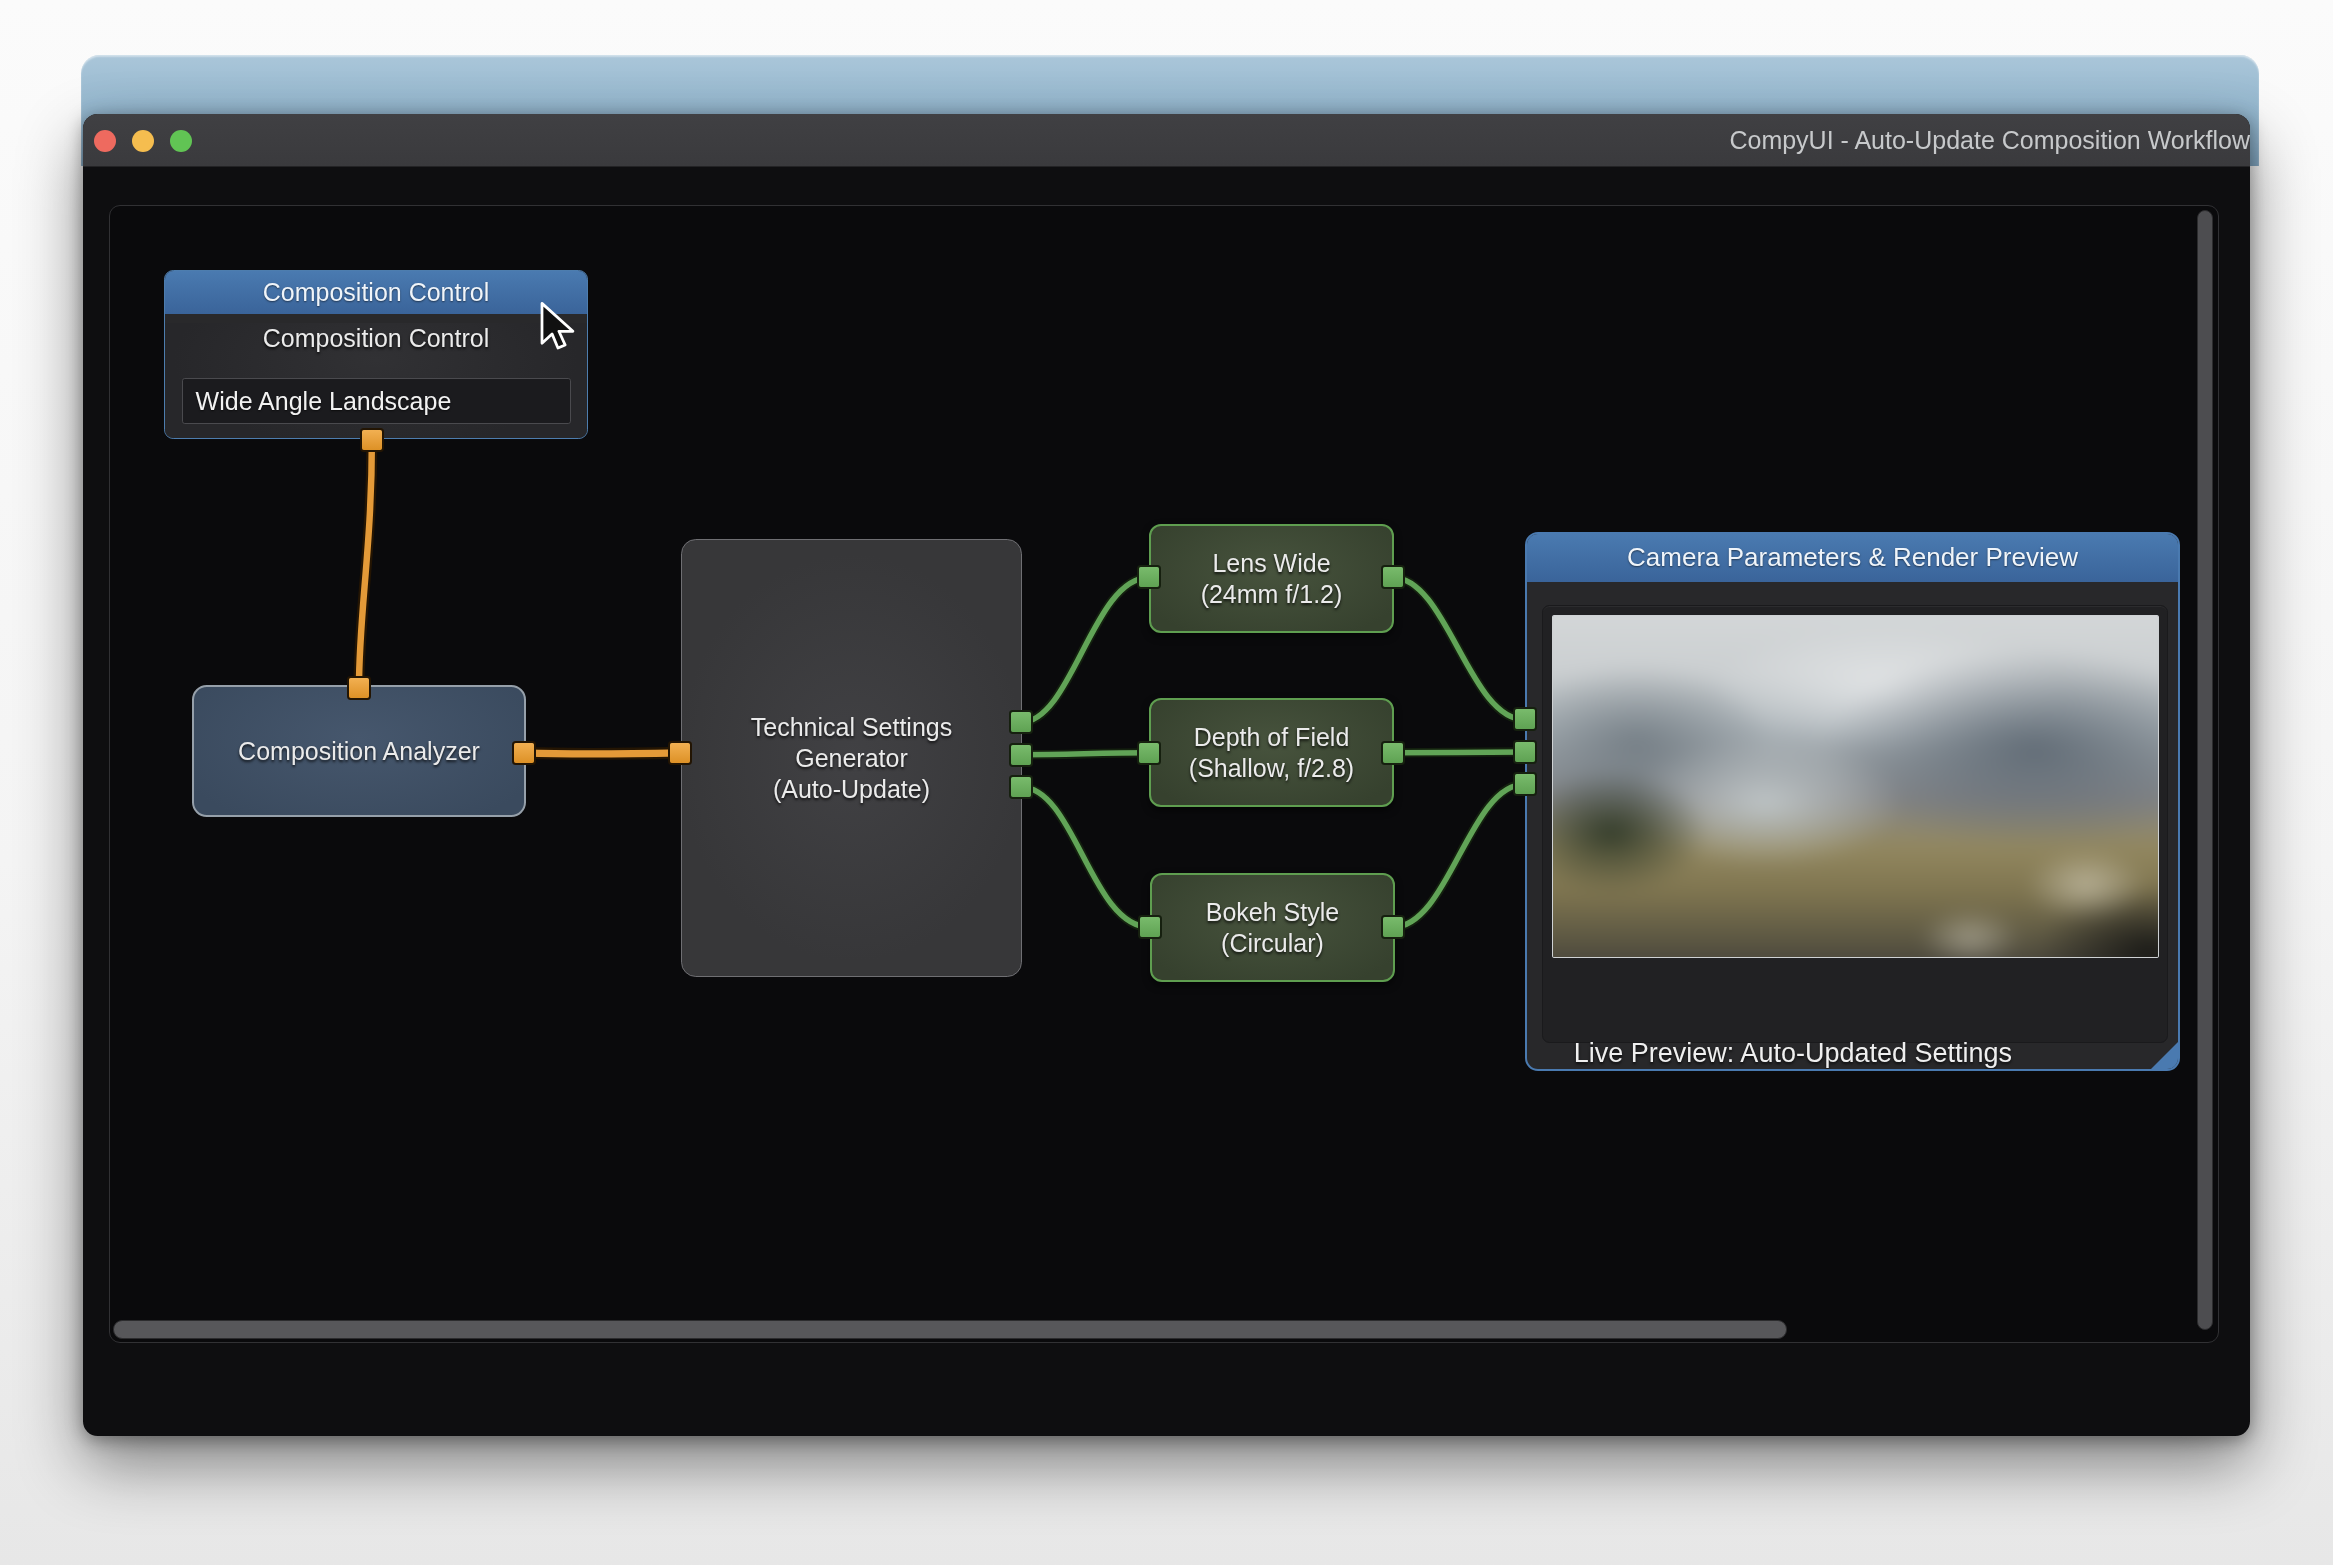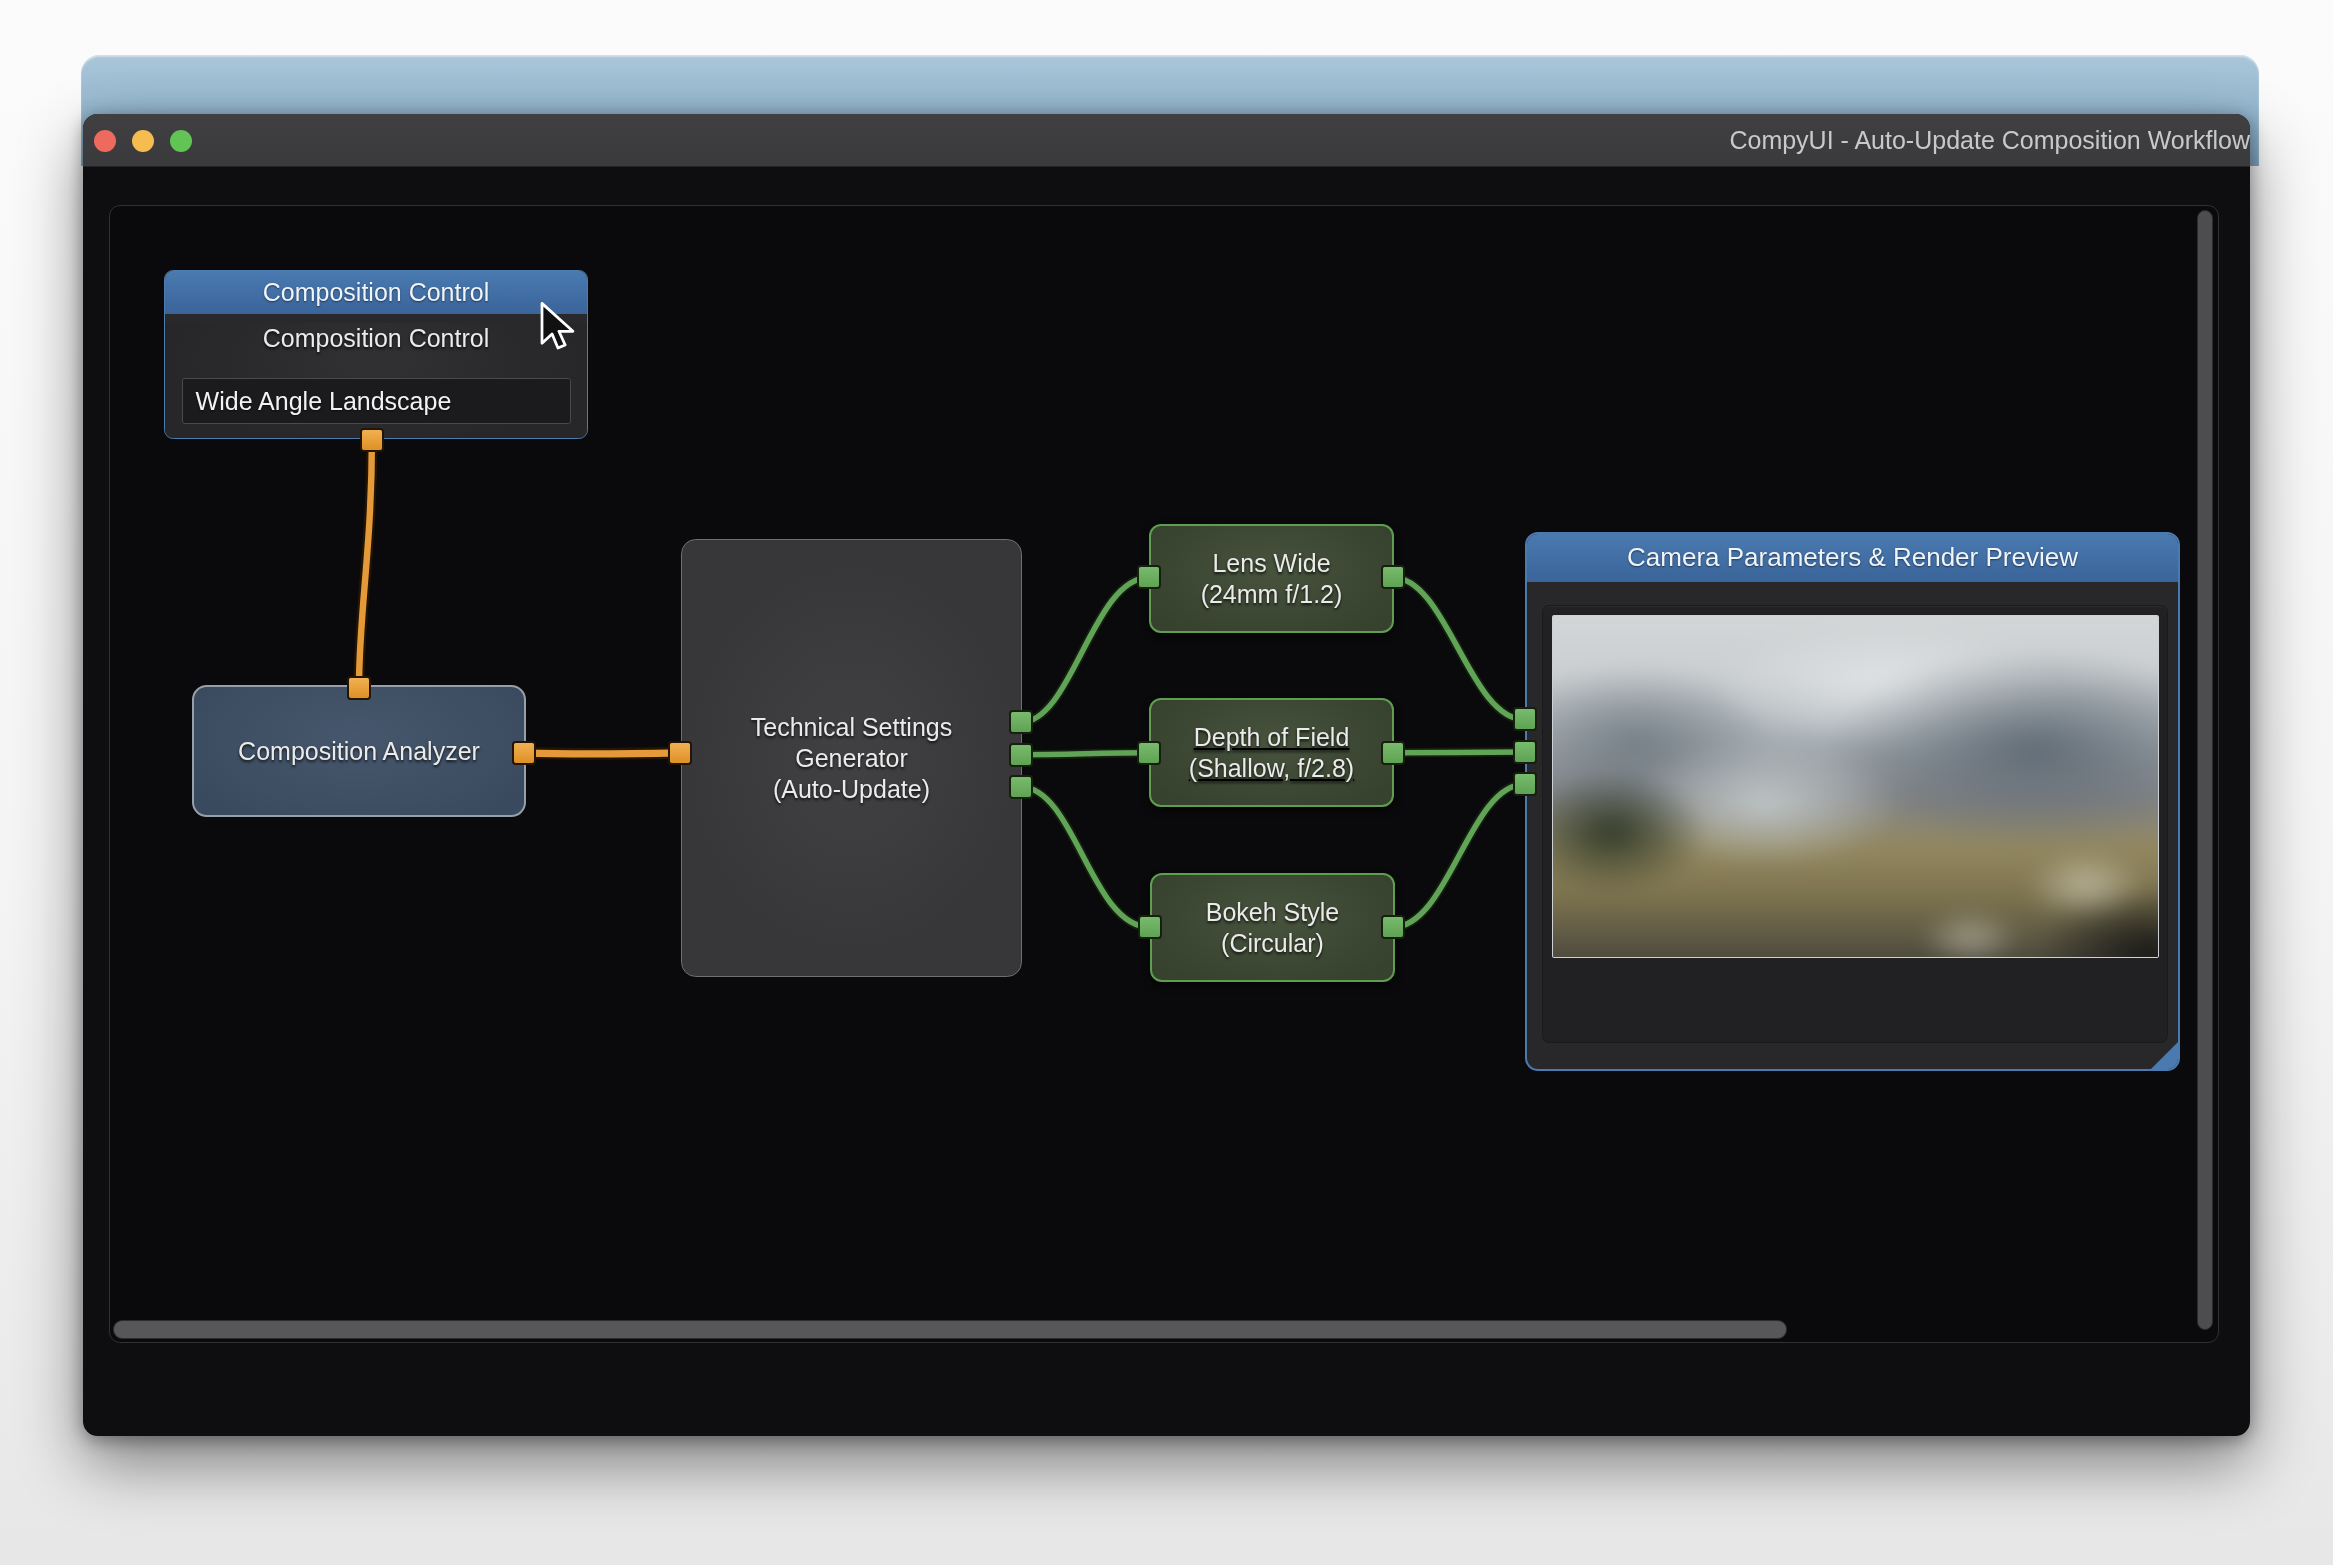--- a/index.html
+++ b/index.html
@@ -86,21 +86,21 @@
   }
   
   .gnode{
     width:245px; height:109px;
     background:radial-gradient(70% 85% at 50% 42%, #47533d 0%, #36412e 85%);
     border:2.8px solid #5f9e50; border-radius:12px;
     display:flex; align-items:center; justify-content:center;
     box-shadow:0 3.7px 7.4px rgba(0,0,0,.5);
   }
   .lens { left:1066px; top:410px; }
-  .dof  { left:1066px; top:584px;text-decoration:underline; }
+  .dof  { left:1066px; top:584px; }
   .bokeh{ left:1067px; top:759px; }
   
   .cam{
     left:1442px; top:370px; width:655px; height:539px;
     border:2.8px solid #4a7ab0; border-radius:13px; overflow:hidden;
     background:#28282a;
     margin-top:48px;
   }
   .cam-head{ height:48px; line-height:47px; font-size:26px; }
   .cam-frame{
@@ -248,20 +248,24 @@
       <div>Bokeh Style</div>
       <div>(Circular)</div>
     </div>
   </div>
 
   <div class="node cam">
     <div class="blue-head cam-head">Camera Parameters &amp; Render Preview</div>
     <div class="cam-frame">
       <div class="photo">
         <div class="photo-inner"></div>
+      </div>
+      <div class="cam-caption">
+        <div>Live Preview: Auto-Updated Settings</div>
+
       </div>
     </div>
     <div class="resize-tri"></div>
   </div>
 
   <div class="port p-orange" style="left:277px; top:314px;"></div>
   <div class="port p-orange" style="left:264px; top:562px;"></div>
   <div class="port p-orange" style="left:429px; top:627px;"></div>
   <div class="port p-orange" style="left:585px; top:627px;"></div>
   <div class="port p-green" style="left:926px; top:596px;"></div>

